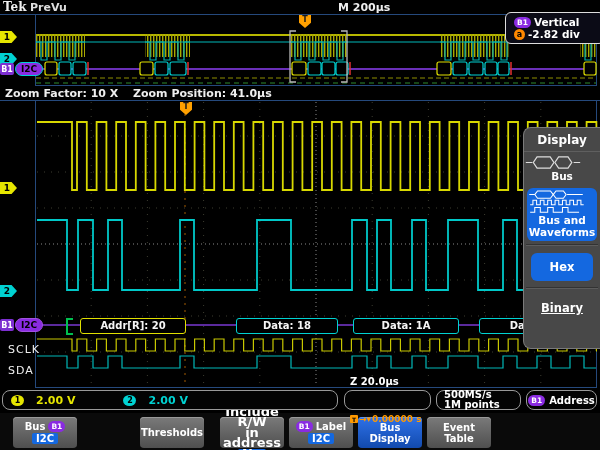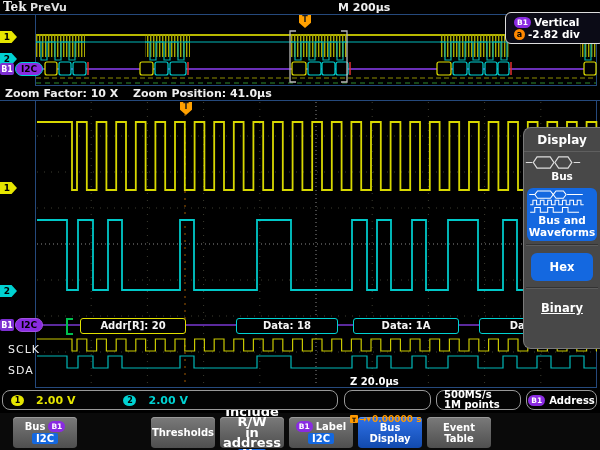--- a/index.html
+++ b/index.html
@@ -277,21 +277,21 @@
   </div>
 
   <div id="menubar">
     <div class="mbtn" style="left:13px;">
       <div class="mrow">
           <span>Bus</span>
         <span class="b1badge">B1</span>
         </div>
       <span class="chip">I2C</span>
     </div>
-    <div class="mbtn" style="left:151px;">
+    <div class="mbtn" style="left:140px;">
       <span>Thresholds</span>
     </div>
     <div class="mbtn small3" style="left:220px;">
       <span>Include R/W</span>
       <span>in address</span>
       <span class="chip">No</span>
     </div>
     <div class="mbtn" style="left:289px;">
       <div class="mrow">
           <span class="b1badge">B1</span>

